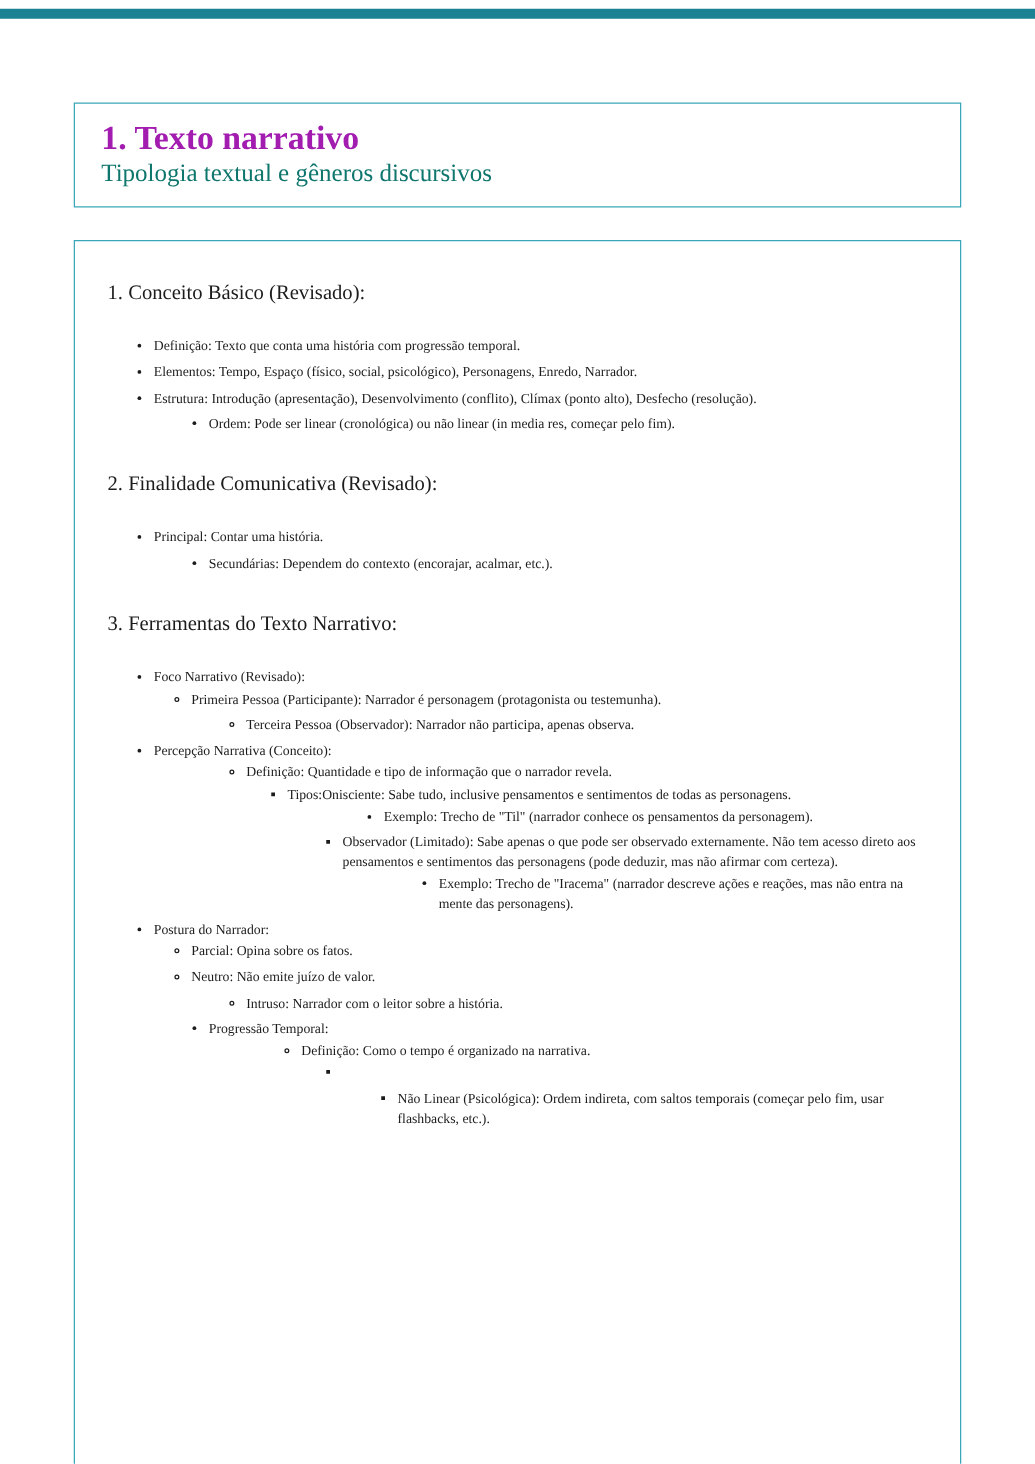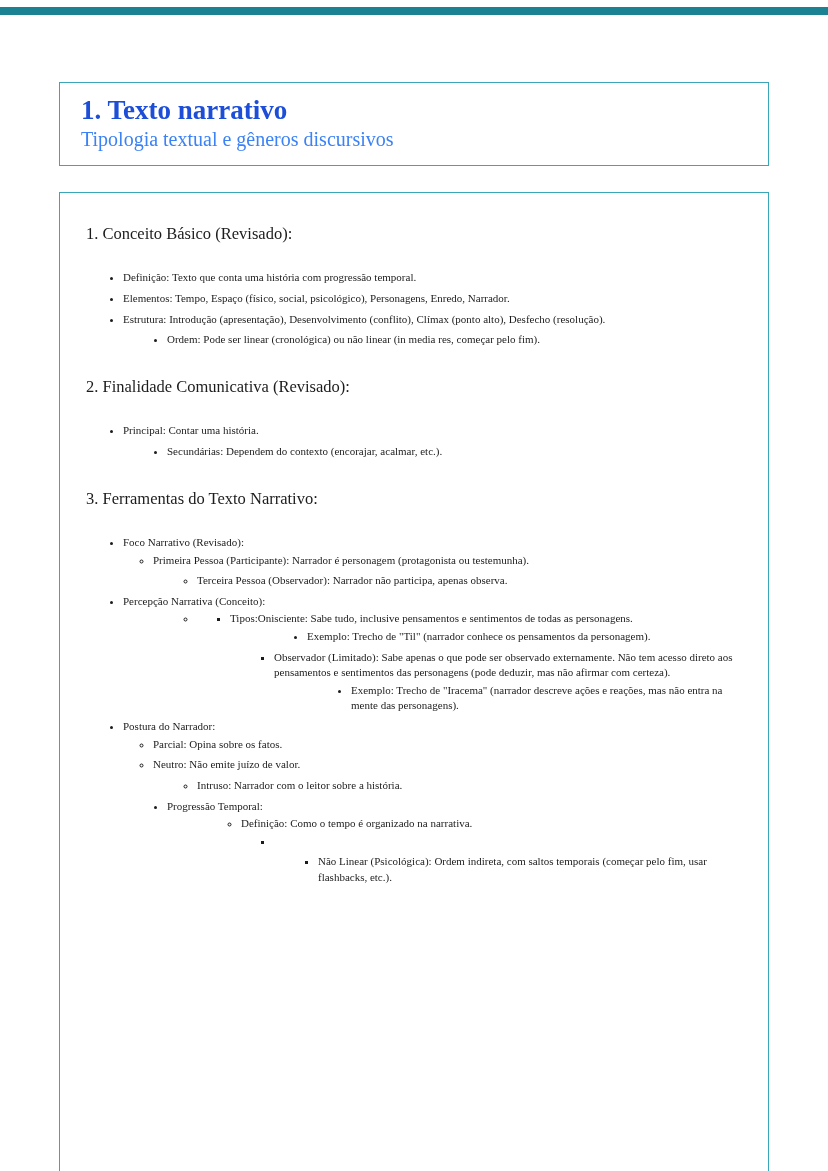--- a/index.html
+++ b/index.html
@@ -24,26 +24,26 @@
   .card {
     border: 1px solid #3aa7b8;
     background: #ffffff;
   }
   .title-card {
     padding: 12px 21px 14px 21px;
   }
   .title-card h1 {
     font-size: 27px;
     font-weight: bold;
-    color: #1d4ed8;
+    color: #a21caf;
     line-height: 1.15;
   }
   .subtitle {
     font-size: 20px;
-    color: #3b82f6;
+    color: #0f766e;
     margin-top: 2px;
   }
   .content-card {
     margin-top: 26px;
     padding: 29px 26px 20px 26px;
     height: 1000px;
   }
   .section-heading {
     font-size: 16.5px;
     line-height: 1.42;
@@ -98,21 +98,21 @@
           <li><span>Principal: Contar uma história.</span></li>
           <li><span>Secundárias: Dependem do contexto (encorajar, acalmar, etc.).</span></li>
         </ul>
         <p class="section-heading">3. Ferramentas do Texto Narrativo:</p>
         <ul class="lvl1">
           <li><span>Foco Narrativo (Revisado):</span><ul class="lvl2">
               <li><span>Primeira Pessoa (Participante): Narrador é personagem (protagonista ou testemunha).</span></li>
               <li><span>Terceira Pessoa (Observador): Narrador não participa, apenas observa.</span></li>
             </ul></li>
           <li><span>Percepção Narrativa (Conceito):</span><ul class="lvl2">
-              <li><ul class="lvl3">
+              <li><span>Definição: Quantidade e tipo de informação que o narrador revela.</span><ul class="lvl3">
                   <li><span>Tipos:Onisciente: Sabe tudo, inclusive pensamentos e sentimentos de todas as personagens.</span><ul class="lvl4">
                       <li><span>Exemplo: Trecho de "Til" (narrador conhece os pensamentos da personagem).</span></li>
                     </ul></li>
                   <li><span>Observador (Limitado): Sabe apenas o que pode ser observado externamente. Não tem acesso direto aos pensamentos e sentimentos das personagens (pode deduzir, mas não afirmar com certeza).</span><ul class="lvl4">
                       <li><span>Exemplo: Trecho de "Iracema" (narrador descreve ações e reações, mas não entra na mente das personagens).</span></li>
                     </ul></li>
                 </ul></li>
             </ul></li>
           <li><span>Postura do Narrador:</span><ul class="lvl2">
               <li><span>Parcial: Opina sobre os fatos.</span></li>

